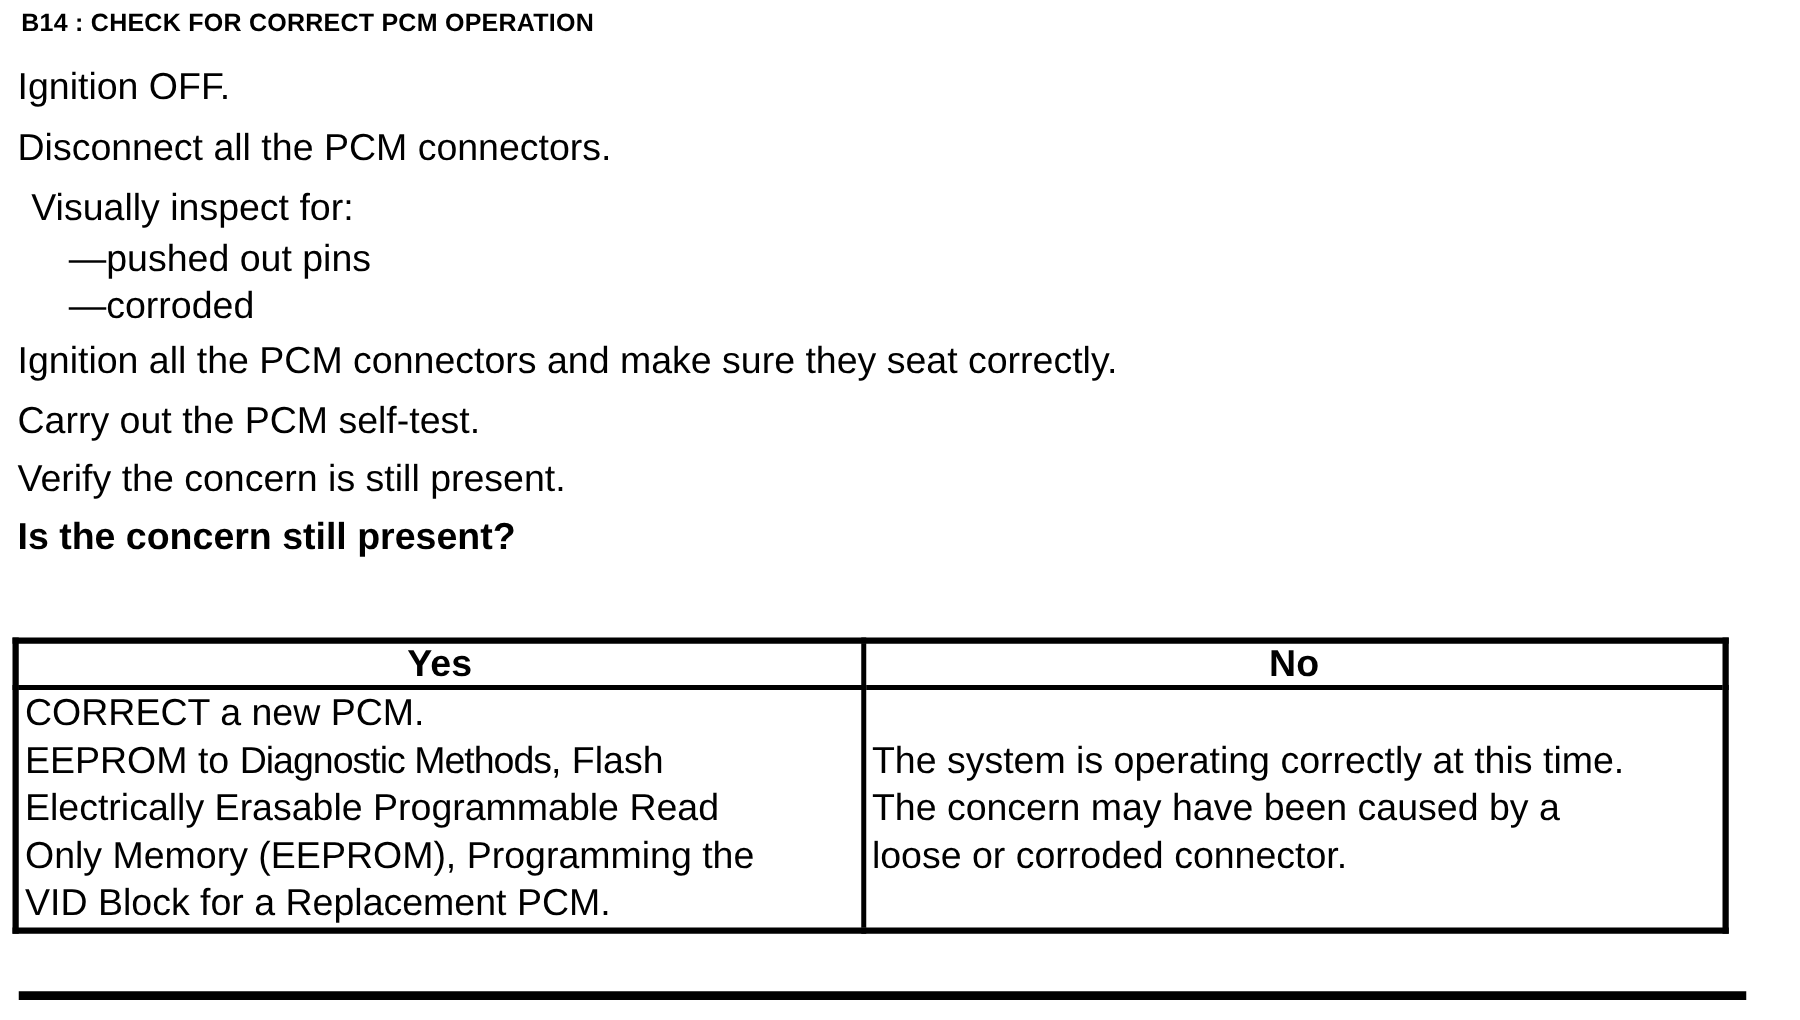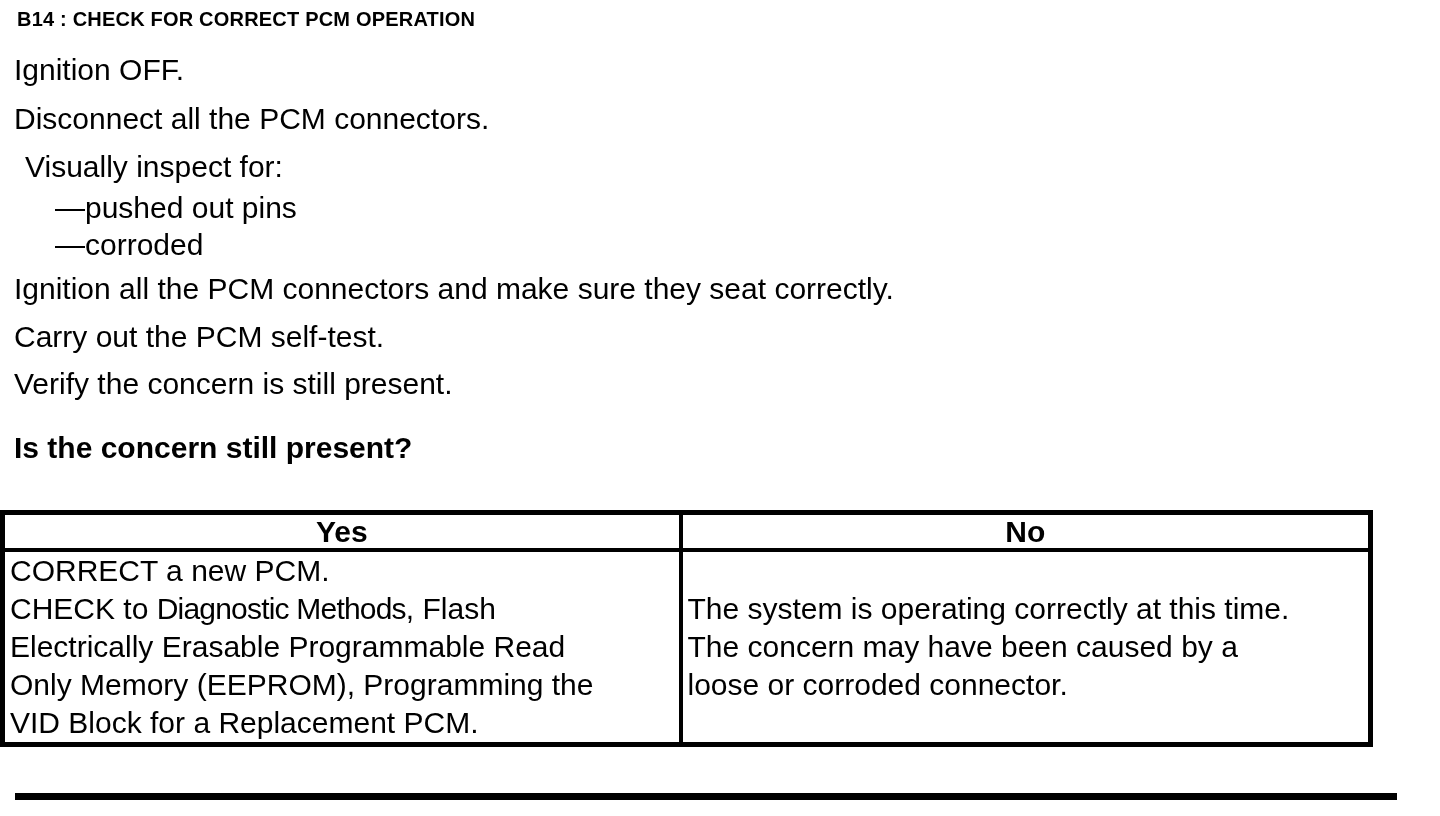--- a/index.html
+++ b/index.html
@@ -29,25 +29,25 @@
   .question { font-weight: bold; }
 
   #step-0 { top: 53px; text-align: right; }
   #step-1 { top: 102px; }
   #step-2 { top: 150px; margin-left: 11px; }
   #item-0 { top: 191px; }
   #item-1 { top: 228px; }
   #step-3 { top: 272px; }
   #step-4 { top: 320px; }
   #step-5 { top: 367px; }
-  #question { top: 413px; margin-top: 18px; }
+  #question { top: 413px; }
 
   table.results {
     position: absolute;
-    left: 0; top: 510px;
+    left: 10px; top: 510px;
     width: 1368px;
     border-collapse: collapse;
     table-layout: fixed;
     border: 5px solid #000000;
   }
   table.results th, table.results td {
     border: 4px solid #000000;
     font-size: 30px;
     padding: 0;
   }
@@ -100,21 +100,21 @@
     </colgroup>
     <tbody>
         <tr>
       <th>Yes</th>
       <th>No</th>
     </tr>
     <tr>
       <td>
         <div class="cell-text">
           <span>CORRECT a new PCM.</span><br>
-          <span>CHECK to </span><span class="ref-title">Diagnostic Methods</span><span>, Flash</span><br>
+          <span>EEPROM to </span><span class="ref-title">Diagnostic Methods</span><span>, Flash</span><br>
           <span>Electrically Erasable Programmable Read</span><br>
           <span>Only Memory (EEPROM), Programming the</span><br>
           <span>VID Block for a Replacement PCM.</span>
         </div>
       </td>
       <td>
         <div class="cell-text">
           <span>The system is operating correctly at this time.</span><br>
           <span>The concern may have been caused by a</span><br>
           <span>loose or corroded connector.</span>

